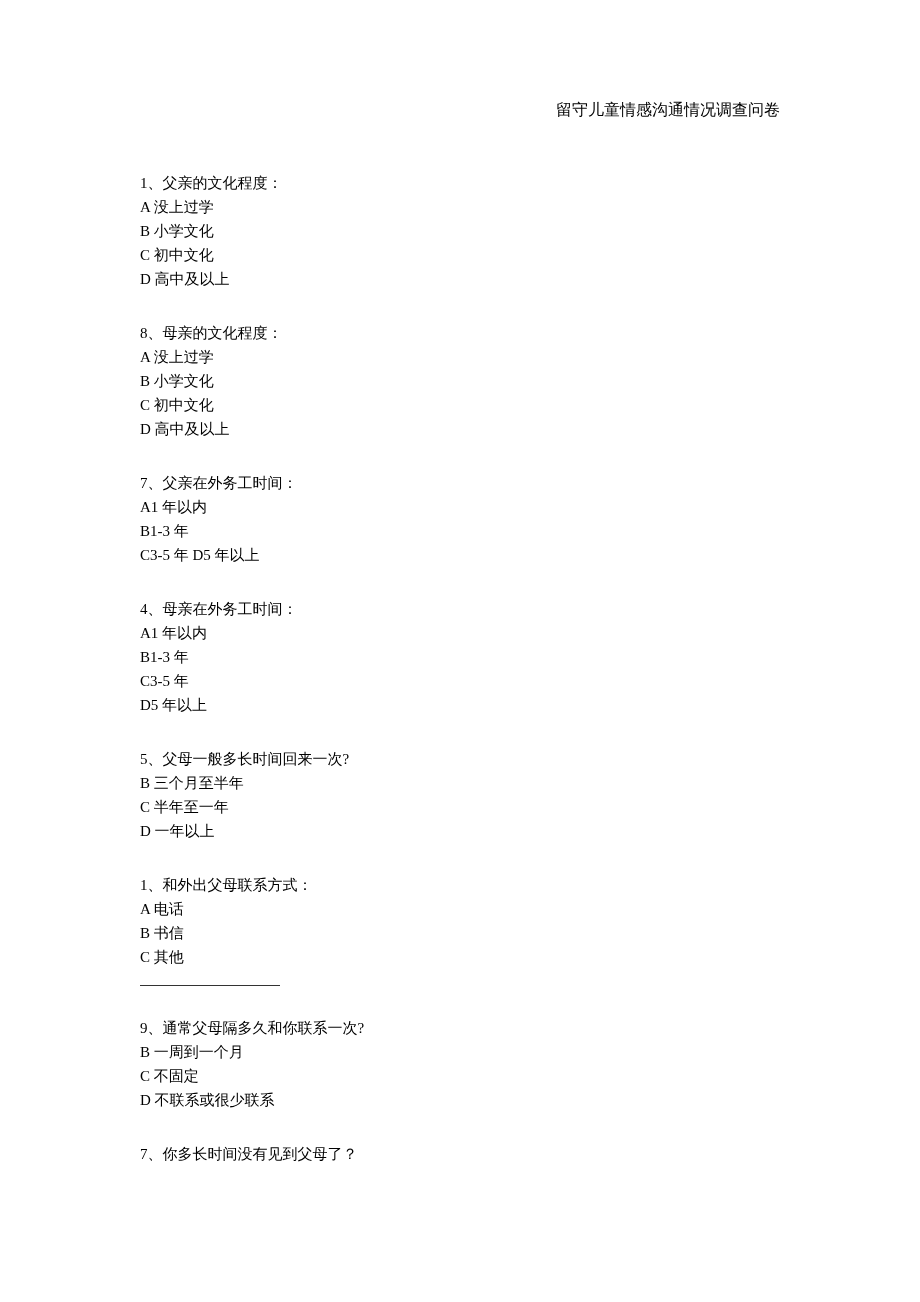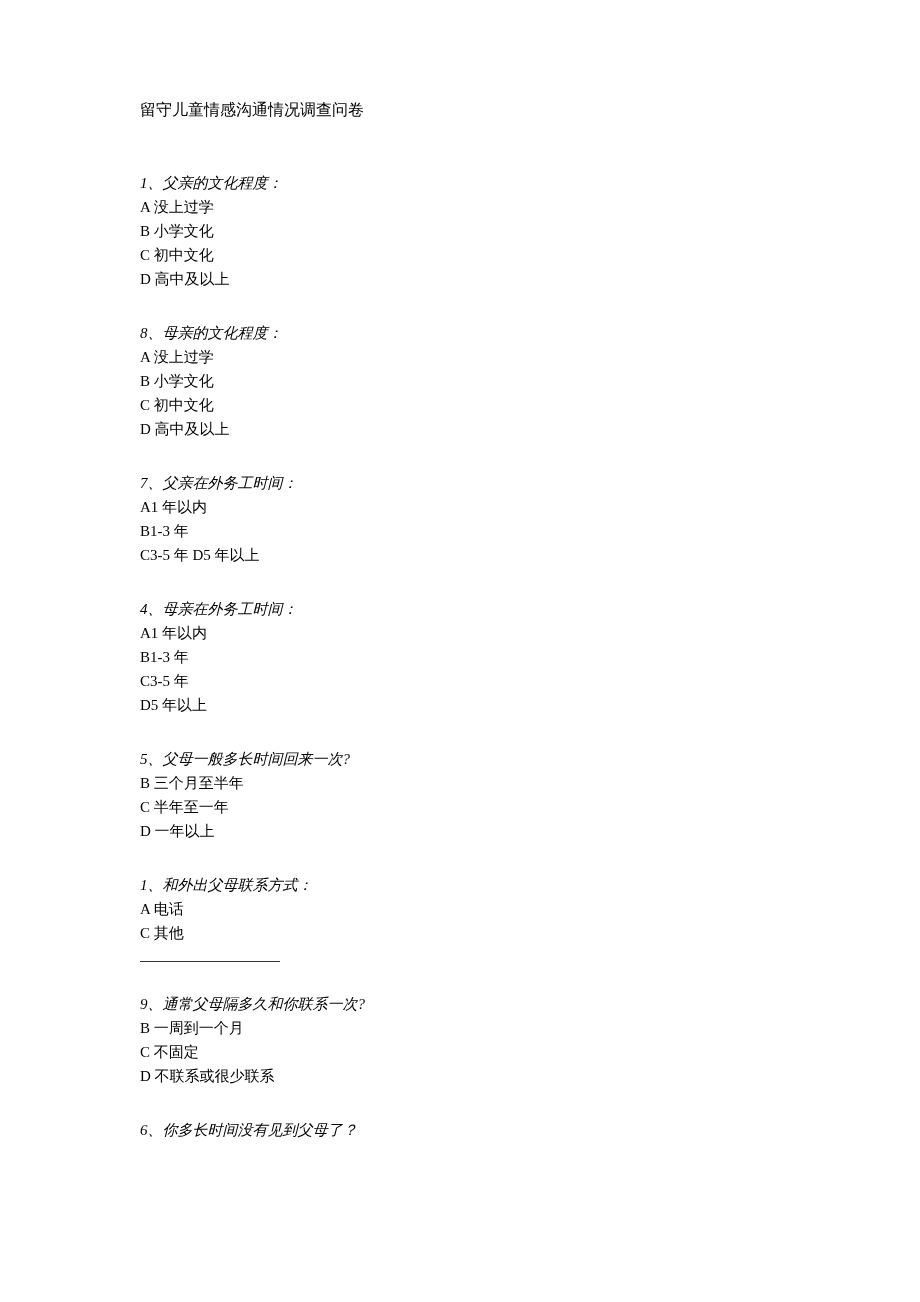--- a/index.html
+++ b/index.html
@@ -7,35 +7,34 @@
       padding: 0;
       background: #ffffff;
       font-family: "SimSun", "宋体", serif;
       width: 920px;
       min-height: 1302px;
     }
     .page {
       padding: 100px 140px 60px 140px;
     }
     .title {
-      text-align: left;
+      text-align: right;
       font-size: 16px;
       margin-bottom: 50px;
       color: #000;
       font-family: Liberation Serif, serif;
     }
     .question-block {
       margin-bottom: 30px;
       font-size: 15px;
       line-height: 1.6;
       color: #000;
     }
     .question-text {
       display: block;
-      font-style: italic;
     }
     .option {
       display: block;
     }
     .fill-line {
       display: block;
       border-bottom: 1px solid #333;
       width: 140px;
       height: 14px;
       margin-top: 2px;
@@ -81,27 +80,28 @@
   <div class="question-block">
     <span class="question-text">  5、父母一般多长时间回来一次?</span>
     <span class="option">B 三个月至半年</span>
     <span class="option">C 半年至一年</span>
     <span class="option">D 一年以上</span>
   </div>
 
   <div class="question-block">
     <span class="question-text">1、和外出父母联系方式：</span>
     <span class="option">A 电话</span>
+    <span class="option">B 书信</span>
     <span class="option">C 其他</span>
     <span class="fill-line"></span>
   </div>
 
   <div class="question-block">
     <span class="question-text">9、通常父母隔多久和你联系一次?</span>
     <span class="option">B 一周到一个月</span>
     <span class="option">C 不固定</span>
     <span class="option">D 不联系或很少联系</span>
   </div>
 
   <div class="question-block">
-    <span class="question-text">  6、你多长时间没有见到父母了？</span>
+    <span class="question-text">  7、你多长时间没有见到父母了？</span>
   </div>
 </div>
 
 </body></html>

